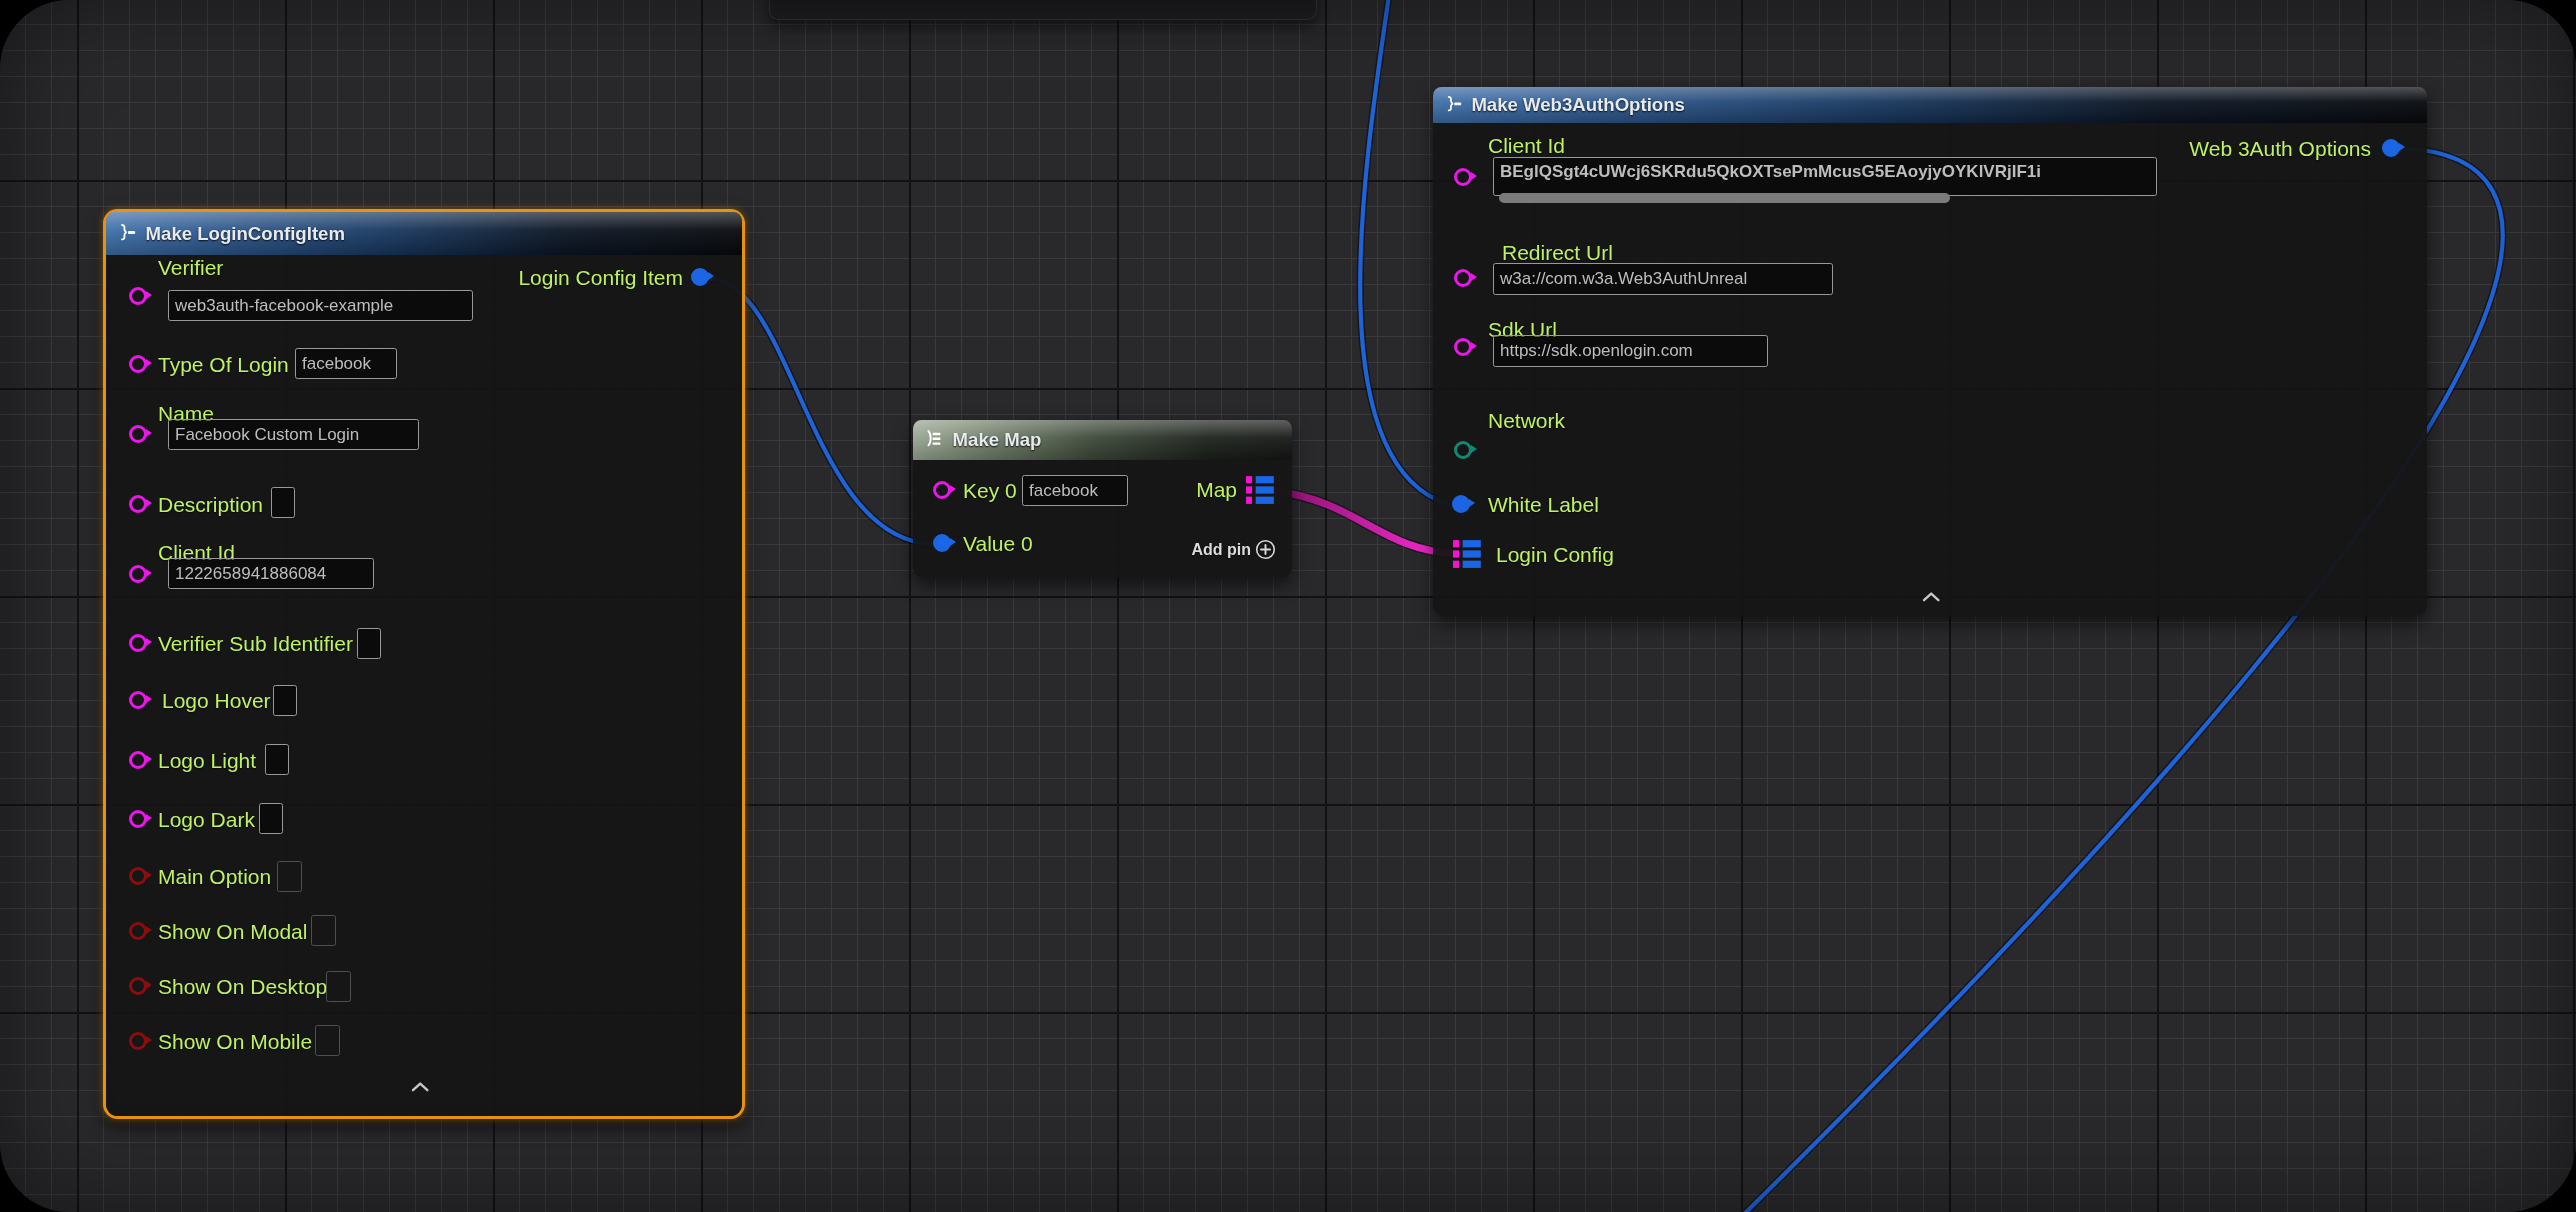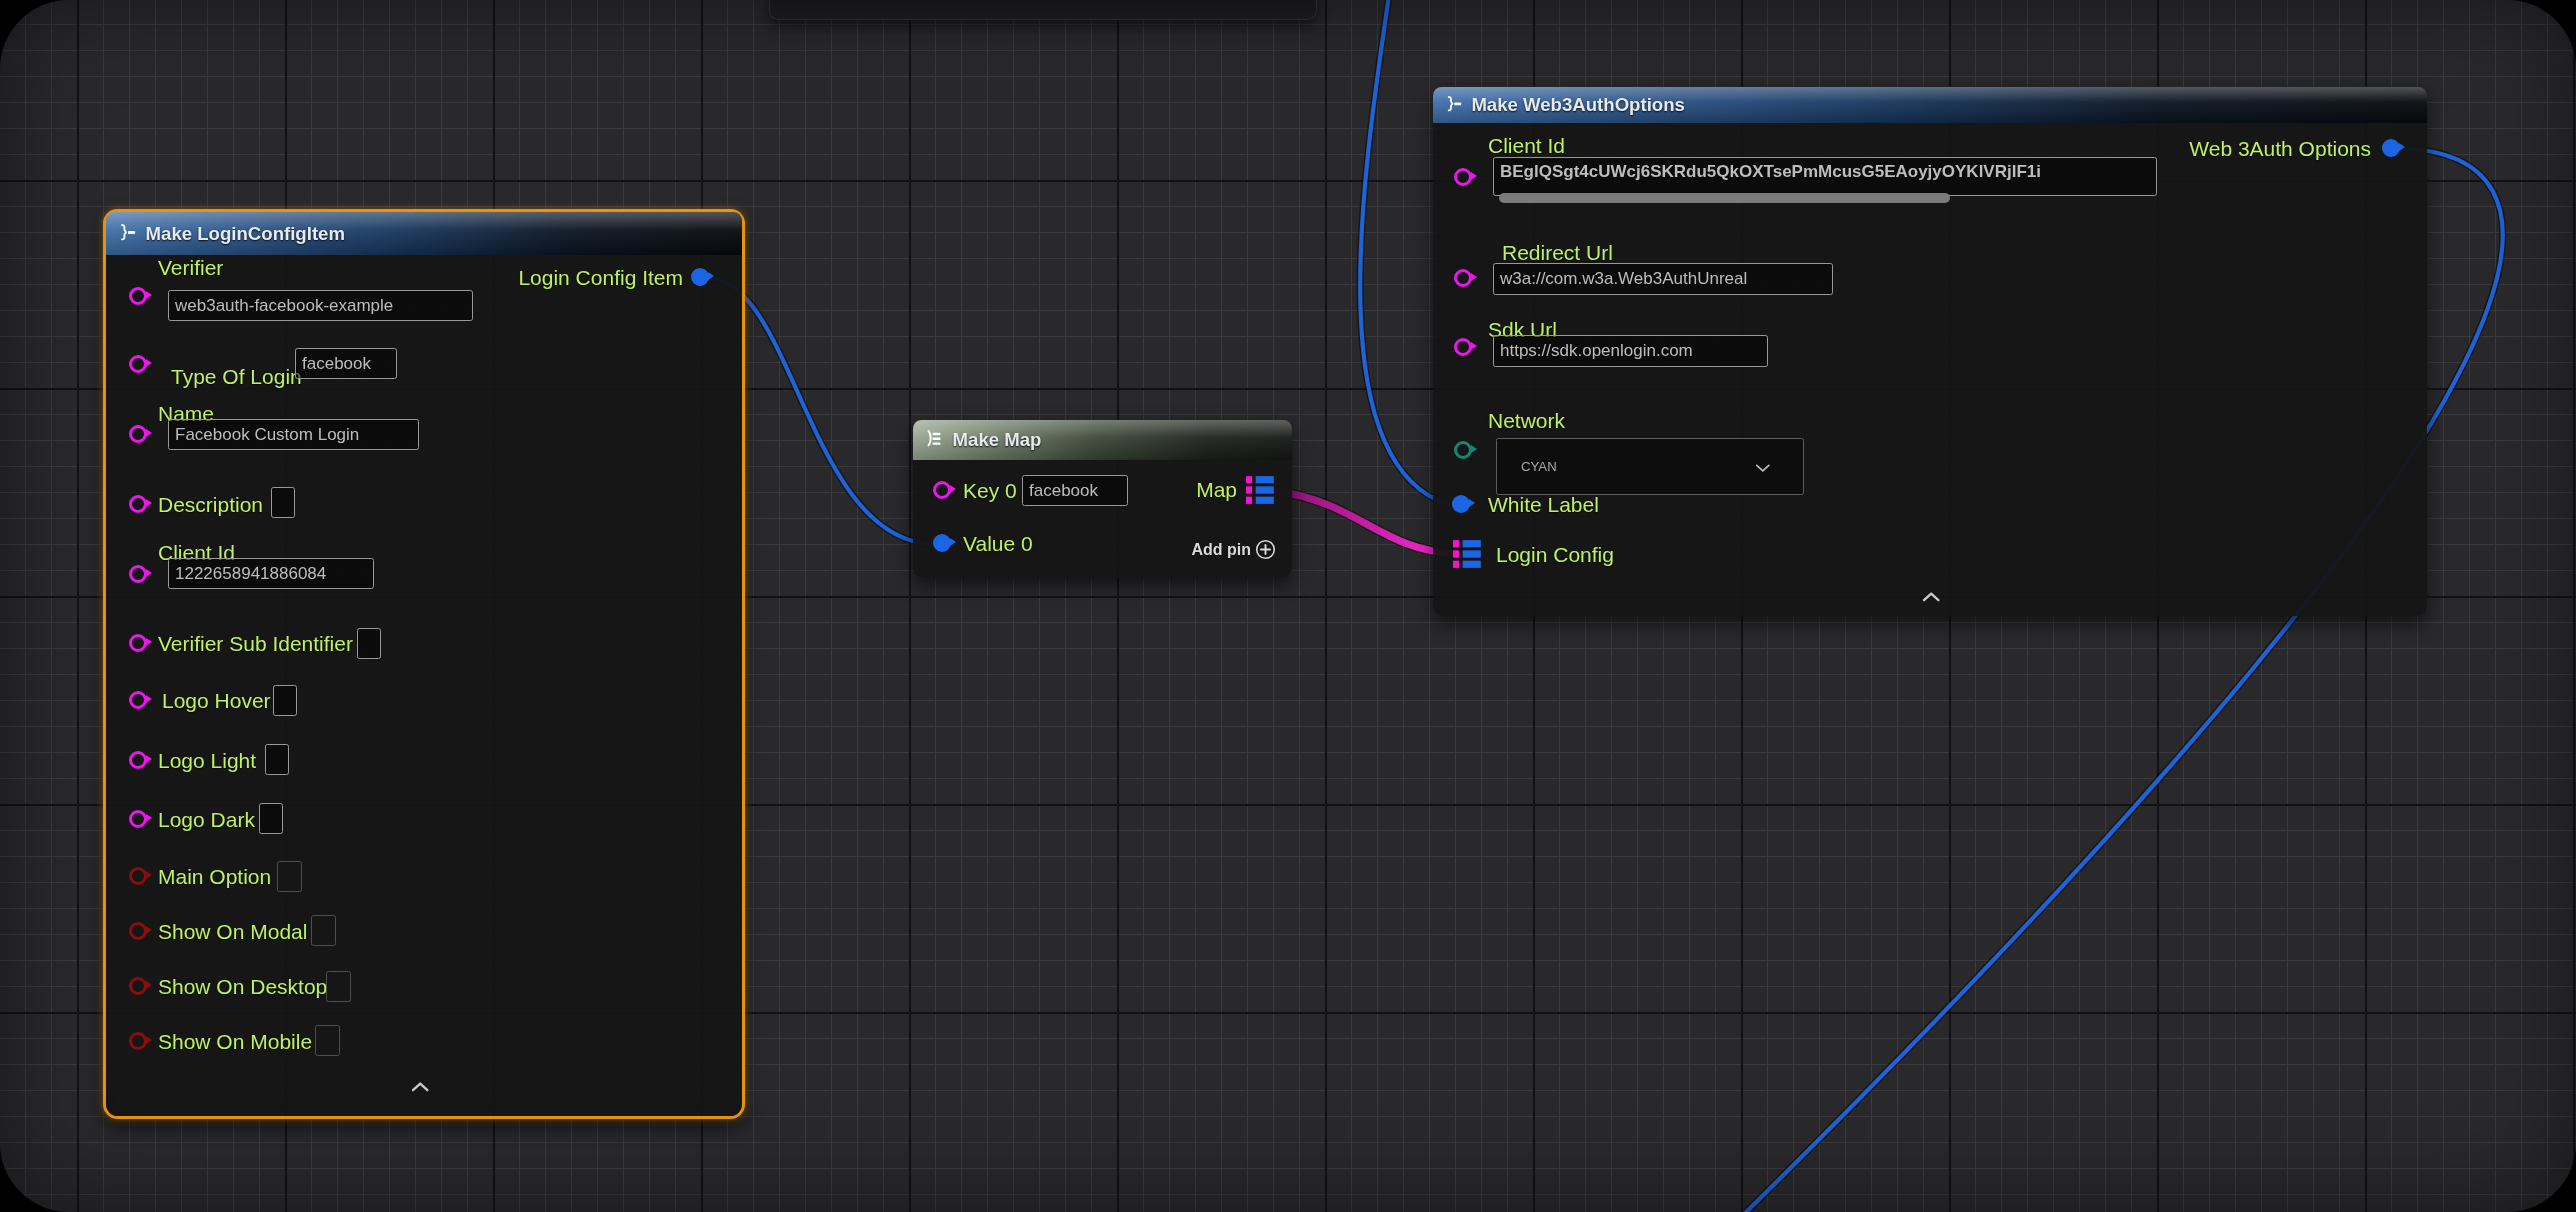--- a/index.html
+++ b/index.html
@@ -108,21 +108,21 @@
     </div>
 
     <span class="lbl" style="left:577px;top:56px;transform:translateX(-100%);">Login Config Item</span>
     <span class="pin pin-struct filled" style="left:585px;top:56px;"></span>
 
     <span class="lbl" style="left:52px;top:46px;">Verifier</span>
     <span class="pin pin-str" style="left:23px;top:75px;"></span>
     <div class="ibox" style="left:62px;top:78px;width:305px;height:31px;">web3auth-facebook-example</div>
 
     <span class="pin pin-str" style="left:23px;top:143px;"></span>
-    <span class="lbl" style="left:65px;top:143px;margin-top:12px;">Type Of Login</span>
+    <span class="lbl" style="left:52px;top:143px;">Type Of Login</span>
     <div class="ibox" style="left:189px;top:136px;width:102px;height:31px;">facebook</div>
 
     <span class="lbl" style="left:52px;top:192px;">Name</span>
     <span class="pin pin-str" style="left:23px;top:213px;"></span>
     <div class="ibox" style="left:62px;top:207px;width:251px;height:31px;">Facebook Custom Login</div>
 
     <span class="pin pin-str" style="left:23px;top:283px;"></span>
     <span class="lbl" style="left:52px;top:283px;">Description</span>
     <div class="ebox" style="left:165px;top:275px;"></div>
 
@@ -235,28 +235,20 @@
     <span class="lbl" style="left:69px;top:156px;">Redirect Url</span>
     <span class="pin pin-str" style="left:21px;top:182px;"></span>
     <div class="ibox" style="left:60px;top:176px;width:340px;height:32px;">w3a://com.w3a.Web3AuthUnreal</div>
 
     <span class="lbl" style="left:55px;top:233px;">Sdk Url</span>
     <span class="pin pin-str" style="left:21px;top:251px;"></span>
     <div class="ibox" style="left:60px;top:248px;width:275px;height:32px;">https://sdk.openlogin.com</div>
 
     <span class="lbl" style="left:55px;top:324px;">Network</span>
     <span class="pin pin-enum" style="left:21px;top:354px;"></span>
-    <div class="dropdown" style="left:63px;top:351px;width:308px;height:57px;padding-left:24px;">
-      <span>CYAN</span>
-      <span style="position:absolute;right:32px;top:23px;">
-        <svg width="15.6" height="10.8" viewBox="0 0 26 18">
-              <polyline points="3,4 13,13 23,4" fill="none" stroke="#b9b9b9" stroke-width="3" stroke-linecap="round" stroke-linejoin="round"></polyline>
-            </svg>
-      </span>
-    </div>
 
     <span class="pin pin-struct filled" style="left:19px;top:408px;"></span>
     <span class="lbl" style="left:55px;top:408px;">White Label</span>
 
     <span style="position:absolute;left:20px;top:453px;">
       <svg width="29" height="28" viewBox="0 0 48 46">
             <g>
               <rect x="0" y="0" width="10" height="12" fill="#F613CD"></rect>
               <rect x="0" y="17" width="10" height="12" fill="#F613CD"></rect>
               <rect x="0" y="34" width="10" height="12" fill="#F613CD"></rect>

